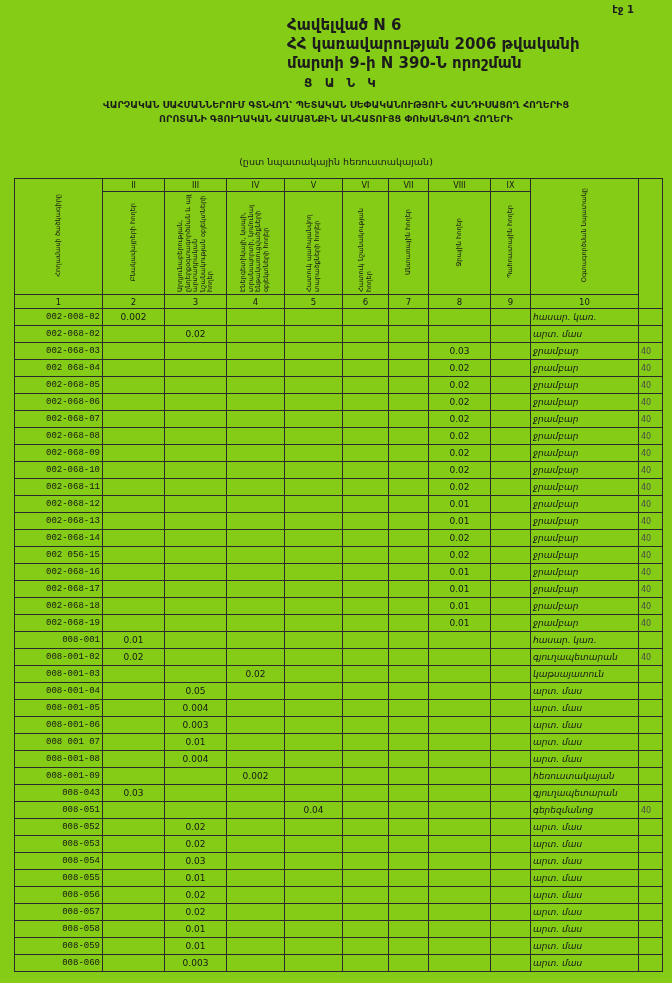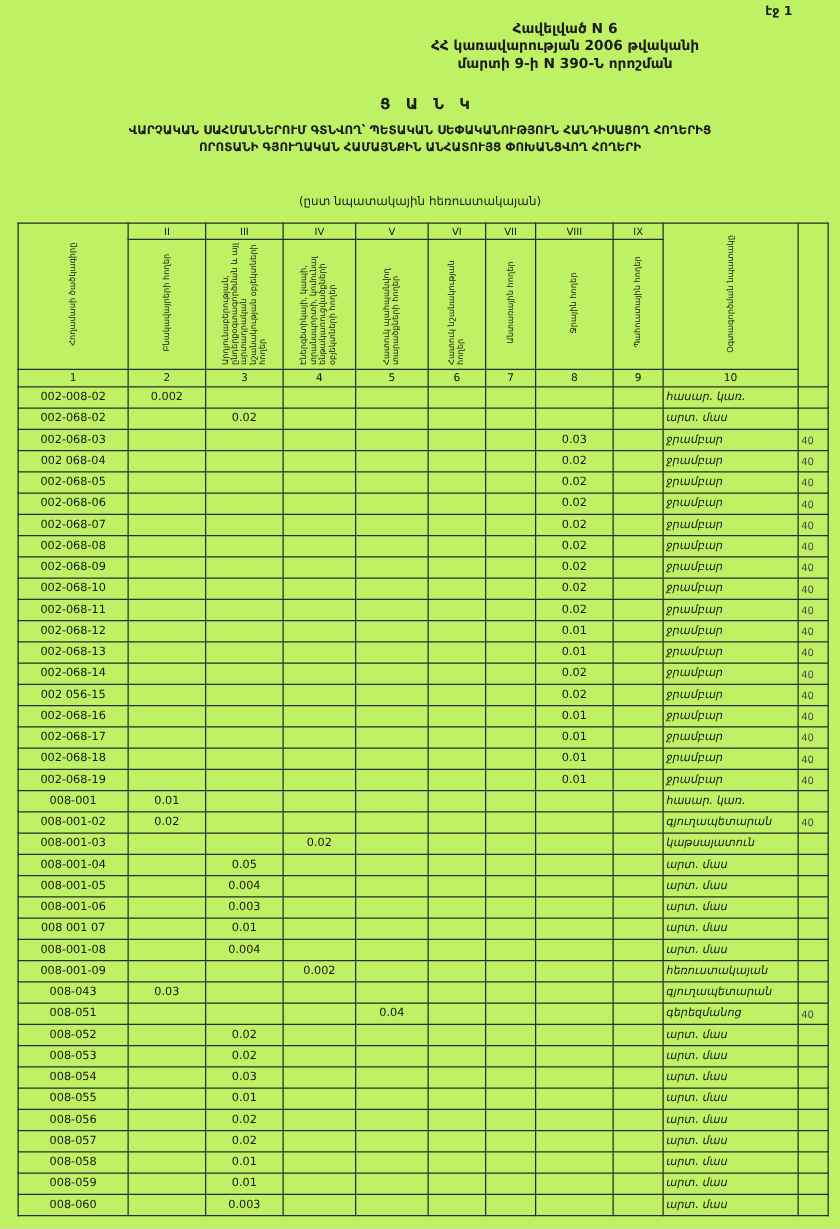--- a/index.html
+++ b/index.html
@@ -1,32 +1,32 @@
 <!DOCTYPE html>
 <html><head>
 <meta charset="utf-8">
 <style>
   html,body { margin:0; padding:0; background:#d9d9d9; }
   .page {
     position:relative;
     width:672px; height:983px;
     margin:0 auto;
-    background:#bef264;
+    background:#84cc16;
     font-family:"DejaVu Sans", sans-serif;
     color:#1c1c1c;
     overflow:hidden;
   }
   .page-label {
     position:absolute; top:4px; right:38px;
     font-size:10px; font-weight:bold;
   }
   .appendix {
     position:absolute; top:16px; right:55px;
-    width:330px; text-align:center;
-    font-size:11px; font-weight:bold; line-height:1.25;
+    width:330px; text-align:left;
+    font-size:15px; font-weight:bold; line-height:1.25;
   }
   .doc-title {
     position:absolute; top:76px; left:12px; right:0;
     text-align:center; font-size:12px; font-weight:bold;
     letter-spacing:4px;
   }
   .doc-subtitle {
     position:absolute; top:98px; left:10px; right:10px;
     text-align:center; font-size:9.5px; font-weight:bold; line-height:1.45;
   }
@@ -52,21 +52,21 @@
     writing-mode:vertical-rl;
     transform:rotate(180deg);
     display:inline-block;
     font-size:6.6px; line-height:1.15;
     max-height:104px;
     white-space:normal;
     text-align:left;
   }
   tr.numbers-row th { height:13px; font-size:8.5px; font-weight:normal; text-align:center; }
   tbody tr { height:17px; }
-  td.code { text-align:center; padding-left:4px; }
+  td.code { text-align:right; padding-left:4px;font-family:Liberation Mono, monospace; }
   td.val  { text-align:center; }
   td.purpose { text-align:left; padding-left:4px;font-style:italic; }
   td.note-cell, th.note-head {
     border:none; background:transparent;
     font-size:8px; color:#4a4a4a; text-align:left; padding-left:4px;
   }
 </style>
 </head>
 <body>
 

